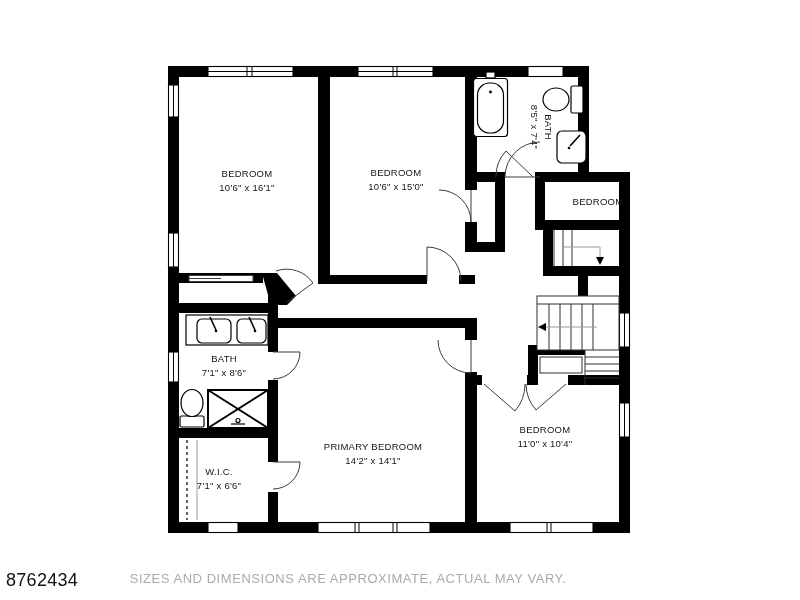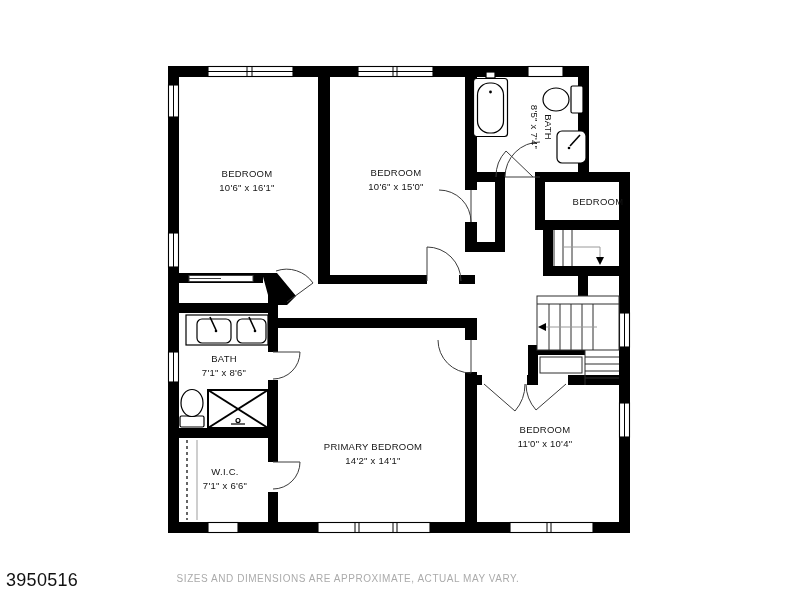--- a/index.html
+++ b/index.html
@@ -4,21 +4,21 @@
 <style>
   html,body{margin:0;padding:0;background:#fff;}
   .stage{position:relative;width:655px;height:600px;background:#ffffff;overflow:hidden;
          font-family:"Liberation Sans", sans-serif;}
   .plan-svg{position:absolute;left:0;top:0;}
   .room-label{position:absolute;transform:translate(-50%,-50%);text-align:center;
     color:#141414;font-size:9.5px;line-height:1.45;letter-spacing:.25px;white-space:nowrap;}
   .room-label .nm{font-weight:400;}
   .room-label.rot{transform:translate(-50%,-50%) rotate(90deg);}
   .footer-disclaimer{position:absolute;left:348px;top:578px;transform:translate(-50%,-50%);
-    color:#ababab;font-size:10px;letter-spacing:.55px;white-space:nowrap;}
+    color:#ababab;font-size:13px;letter-spacing:.55px;white-space:nowrap;}
   .listing-id{position:absolute;left:6px;top:570px;color:#111;font-size:18px;letter-spacing:.3px;}
 </style>
 </head>
 <body>
 
 <div class="stage">
 
 <svg class="plan-svg" width="800" height="600" viewBox="0 0 800 600">
 
   <g fill="#000000" stroke="none">
@@ -247,28 +247,28 @@
     <div class="nm">BATH</div>
     <div class="dm">8'5" x 7'4"</div>
   </div>
   <div class="room-label" style="left:598px;top:202px">
     <div class="nm">BEDROOM</div>
   </div>
   <div class="room-label" style="left:224px;top:366px">
     <div class="nm">BATH</div>
     <div class="dm">7'1" x 8'6"</div>
   </div>
-  <div class="room-label" style="left:225px;top:479px">
+  <div class="room-label" style="left:219px;top:479px">
     <div class="nm">W.I.C.</div>
     <div class="dm">7'1" x 6'6"</div>
   </div>
   <div class="room-label" style="left:373px;top:454px">
     <div class="nm">PRIMARY BEDROOM</div>
     <div class="dm">14'2" x 14'1"</div>
   </div>
   <div class="room-label" style="left:545px;top:437px">
     <div class="nm">BEDROOM</div>
     <div class="dm">11'0" x 10'4"</div>
   </div>
 
   <div class="footer-disclaimer">SIZES AND DIMENSIONS ARE APPROXIMATE, ACTUAL MAY VARY.</div>
-  <div class="listing-id">3950516</div>
+  <div class="listing-id">8762434</div>
 </div>
 
 </body></html>

